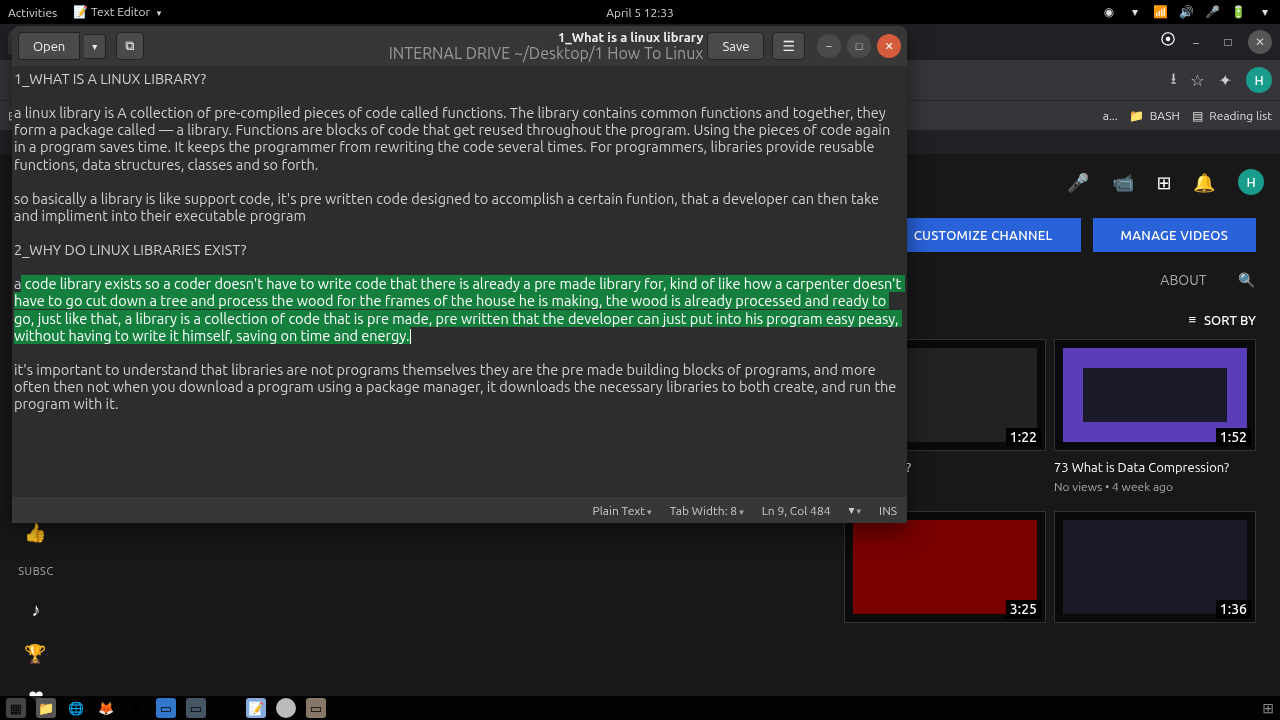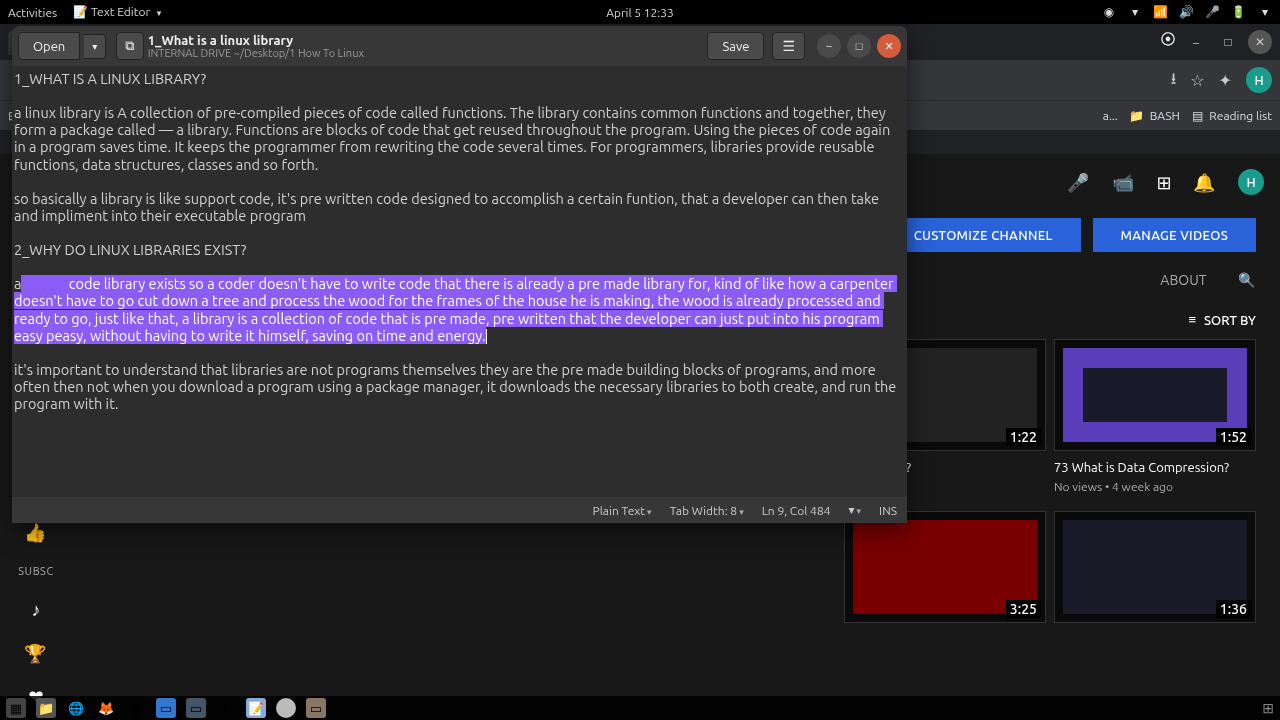--- a/index.html
+++ b/index.html
@@ -52,30 +52,30 @@
 .yt-dur { position: absolute; bottom: 4px; right: 4px; background: #000; color: #fff; font-size: 14px; padding: 1px 4px; font-weight: 500; }
 .yt-vtitle { font-size: 13px; color: #fff; margin-top: 8px; line-height: 1.3; }
 .yt-vmeta { font-size: 12px; color: #aaa; margin-top: 4px; }
 
 
 .gedit { position: absolute; top: 26px; left: 12px; width: 895px; height: 497px; background: #2d2d2d; border-radius: 8px 8px 0 0; box-shadow: 0 8px 24px rgba(0,0,0,0.5); display: flex; flex-direction: column; overflow: hidden; }
 .gedit-header { height: 40px; background: #373737; display: flex; align-items: center; padding: 0 6px; gap: 4px; }
 .gedit-open { background: #4a4a4a; border: 1px solid #222; border-radius: 4px 0 0 4px; padding: 6px 14px; color: #eee; font-size: 13px; }
 .gedit-open-arrow { background: #4a4a4a; border: 1px solid #222; border-left: none; border-radius: 0 4px 4px 0; padding: 6px 8px; color: #eee; font-size: 10px; }
 .gedit-newtab { background: #4a4a4a; border: 1px solid #222; border-radius: 4px; padding: 5px 8px; color: #eee; margin-left: 6px; font-size: 13px; }
-.gedit-title-wrap { flex: 1; text-align: left; }
+.gedit-title-wrap { flex: 1; text-align: right; }
 .gedit-title { color: #eee; font-size: 13px; font-weight: 600; }
-.gedit-subtitle { color: #999; font-size: 11px; }
+.gedit-subtitle { color: #999; font-size: 16px; }
 .gedit-save { background: #4a4a4a; border: 1px solid #222; border-radius: 4px; padding: 6px 14px; color: #eee; font-size: 13px; }
 .gedit-hamburger { background: #4a4a4a; border: 1px solid #222; border-radius: 4px; padding: 5px 9px; color: #eee; margin-left: 4px; font-size: 14px; }
 .gedit-winbtns { display: flex; gap: 6px; margin-left: 8px; }
 .gedit-winbtn { width: 24px; height: 24px; border-radius: 50%; background: #4a4a4a; color: #ddd; display: flex; align-items: center; justify-content: center; font-size: 11px; }
 .gedit-winbtn.close { background: #d45b3c; color: #fff; }
 .gedit-body { flex: 1; background: #2d2d2d; color: #d0d0d0; font-family: "Ubuntu Mono", "Courier New", monospace; font-size: 14.5px; line-height: 1.18; padding: 4px 2px 4px 2px; overflow: hidden; white-space: pre-wrap; word-break: break-word; }
-.gedit-body .hl { background: #8b5cf6; color: #fff; padding-left: 44px; }
+.gedit-body .hl { background: #15803d; color: #fff; }
 .gedit-body .cursor { display: inline-block; width: 1px; height: 15px; background: #fff; vertical-align: text-bottom; }
 .gedit-footer { height: 26px; background: #373737; display: flex; align-items: center; padding: 0 10px; gap: 18px; font-size: 12px; color: #ccc; }
 .gedit-footer .spacer { flex: 1; }
 .foot-item::after { content: " ▾"; font-size: 9px; color: #aaa; }
 
 
 .dock { position: absolute; bottom: 0; left: 0; right: 0; height: 24px; background: rgba(0,0,0,0.85); display: flex; align-items: center; padding: 0 6px; gap: 10px; }
 .dock-item { width: 20px; height: 20px; border-radius: 3px; display: flex; align-items: center; justify-content: center; font-size: 13px; }
 .dock-right { margin-left: auto; }
 .dock-apps { color: #888; font-size: 14px; }

